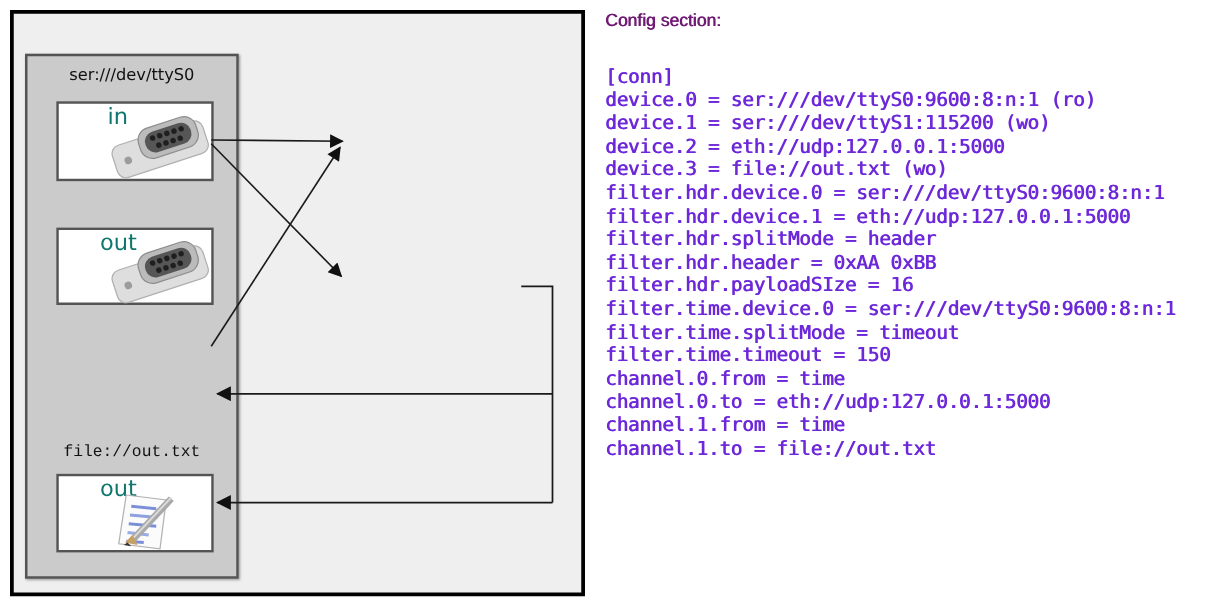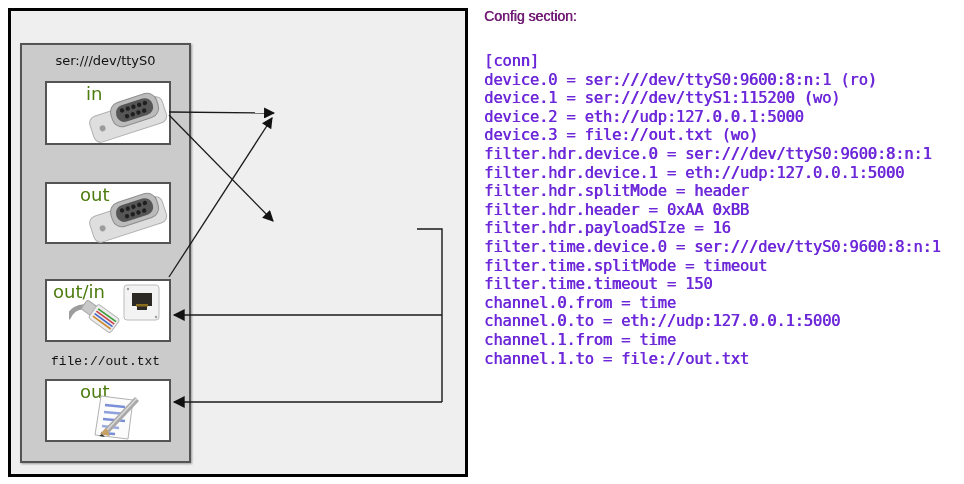--- a/index.html
+++ b/index.html
@@ -14,21 +14,21 @@
 
   .panel{position:absolute;background:#cbcbcb;border:2px solid #545454;box-sizing:border-box;
          box-shadow:1px 1px 2px rgba(0,0,0,0.35);}
   .panel-devices{left:9px;top:32px;width:171px;height:420px;}
   .panel-filters{left:244px;top:32px;width:200px;height:420px;}
   .panel-title{position:absolute;left:0;top:3px;width:100%;text-align:center;font-size:15px;}
 
   .dev-label{position:absolute;left:0;width:100%;text-align:center;font-size:13px;white-space:nowrap;}
   .devbox{position:absolute;left:23px;width:126px;background:#ffffff;border:2px solid #545454;
           box-sizing:border-box;}
-  .dev-dir{position:absolute;top:1px;font-size:18px;line-height:20px;color:#4d7c0f;}
+  .dev-dir{position:absolute;top:1px;font-size:18px;line-height:20px;color:#0f766e;}
 
   .filterbox{position:absolute;left:24px;width:138px;background:#ffffff;border:2px solid #242424;
              box-sizing:border-box;}
   .filter-title{position:absolute;left:0;top:4px;width:100%;text-align:center;font-size:14px;}
   .filter-line{position:absolute;left:8px;font-size:12px;white-space:nowrap;}
 
   .chlabel{position:absolute;right:36px;font-size:14px;white-space:nowrap;}
 
   .connectors{position:absolute;left:0;top:0;width:454px;height:463px;pointer-events:none;}
   .icon{position:absolute;}
@@ -87,41 +87,20 @@
               <circle cx="56" cy="20" r="2.2" fill="#1f1f1f"></circle>
               <circle cx="62" cy="20" r="2.2" fill="#1f1f1f"></circle>
             <circle cx="41" cy="27" r="2.2" fill="#1f1f1f"></circle>
               <circle cx="47" cy="27" r="2.2" fill="#1f1f1f"></circle>
               <circle cx="53" cy="27" r="2.2" fill="#1f1f1f"></circle>
               <circle cx="59" cy="27" r="2.2" fill="#1f1f1f"></circle>
           </g>
         </svg>
       </div>
 
-      <div class="devbox" style="top:234px;height:63px;">
-        <span class="dev-dir" style="left:6px;">out/in</span>
-        <svg class="icon" style="left:76px;top:3px;" width="38" height="38" viewBox="0 0 38 38">
-          <rect x="1" y="1" width="35" height="35" rx="3" fill="#f3f3f3" stroke="#bcbcbc"></rect>
-          <circle cx="5" cy="5" r="1.2" fill="#9a9a9a"></circle>
-            <circle cx="33" cy="33" r="1.2" fill="#9a9a9a"></circle>
-          <path d="M9 9 h20 v13 h-5 v4 h-10 v-4 h-5 z" fill="#2d2a25"></path>
-          <rect x="13" y="20" width="12" height="2.5" fill="#8a6d1d"></rect>
-        </svg>
-        <svg class="icon" style="left:22px;top:18px;" width="58" height="44" viewBox="0 0 58 44">
-          <g transform="rotate(36 29 22)">
-            <path d="M12 17 C 4 21, 1 29, 3 38" stroke="#9d9d9d" stroke-width="5" fill="none"></path>
-            <rect x="8" y="11" width="13" height="11" rx="2" fill="#c9c9c9" stroke="#a5a5a5"></rect>
-            <rect x="19" y="8" width="27" height="17" rx="3" fill="#ededed" stroke="#b2b2b2"></rect>
-            <line x1="22" y1="12" x2="44" y2="12" stroke="#3a9d3a" stroke-width="1.6"></line>
-            <line x1="22" y1="15" x2="44" y2="15" stroke="#cc4444" stroke-width="1.6"></line>
-            <line x1="22" y1="18" x2="44" y2="18" stroke="#4466cc" stroke-width="1.6"></line>
-            <line x1="22" y1="21" x2="44" y2="21" stroke="#cc8a2e" stroke-width="1.6"></line>
-          </g>
-        </svg>
-      </div>
 
       <div class="dev-label" style="top:309px;font-family:Liberation Mono, monospace;">file://out.txt</div>
       <div class="devbox" style="top:334px;height:63px;">
         <span class="dev-dir" style="left:33px;">out</span>
         <svg class="icon" style="left:38px;top:12px;" width="66" height="50" viewBox="0 0 66 50">
           <polygon points="16,3 48,7 43,46 10,42" fill="#fbfbfb" stroke="#b2b2b2"></polygon>
           <line x1="20" y1="12" x2="40" y2="14" stroke="#7b8fd8" stroke-width="2.4"></line>
           <line x1="19" y1="19" x2="41" y2="21" stroke="#8ea0de" stroke-width="2.4"></line>
           <line x1="18" y1="26" x2="40" y2="28" stroke="#7b8fd8" stroke-width="2.4"></line>
           <line x1="17" y1="33" x2="34" y2="35" stroke="#9aaae2" stroke-width="2.4"></line>

